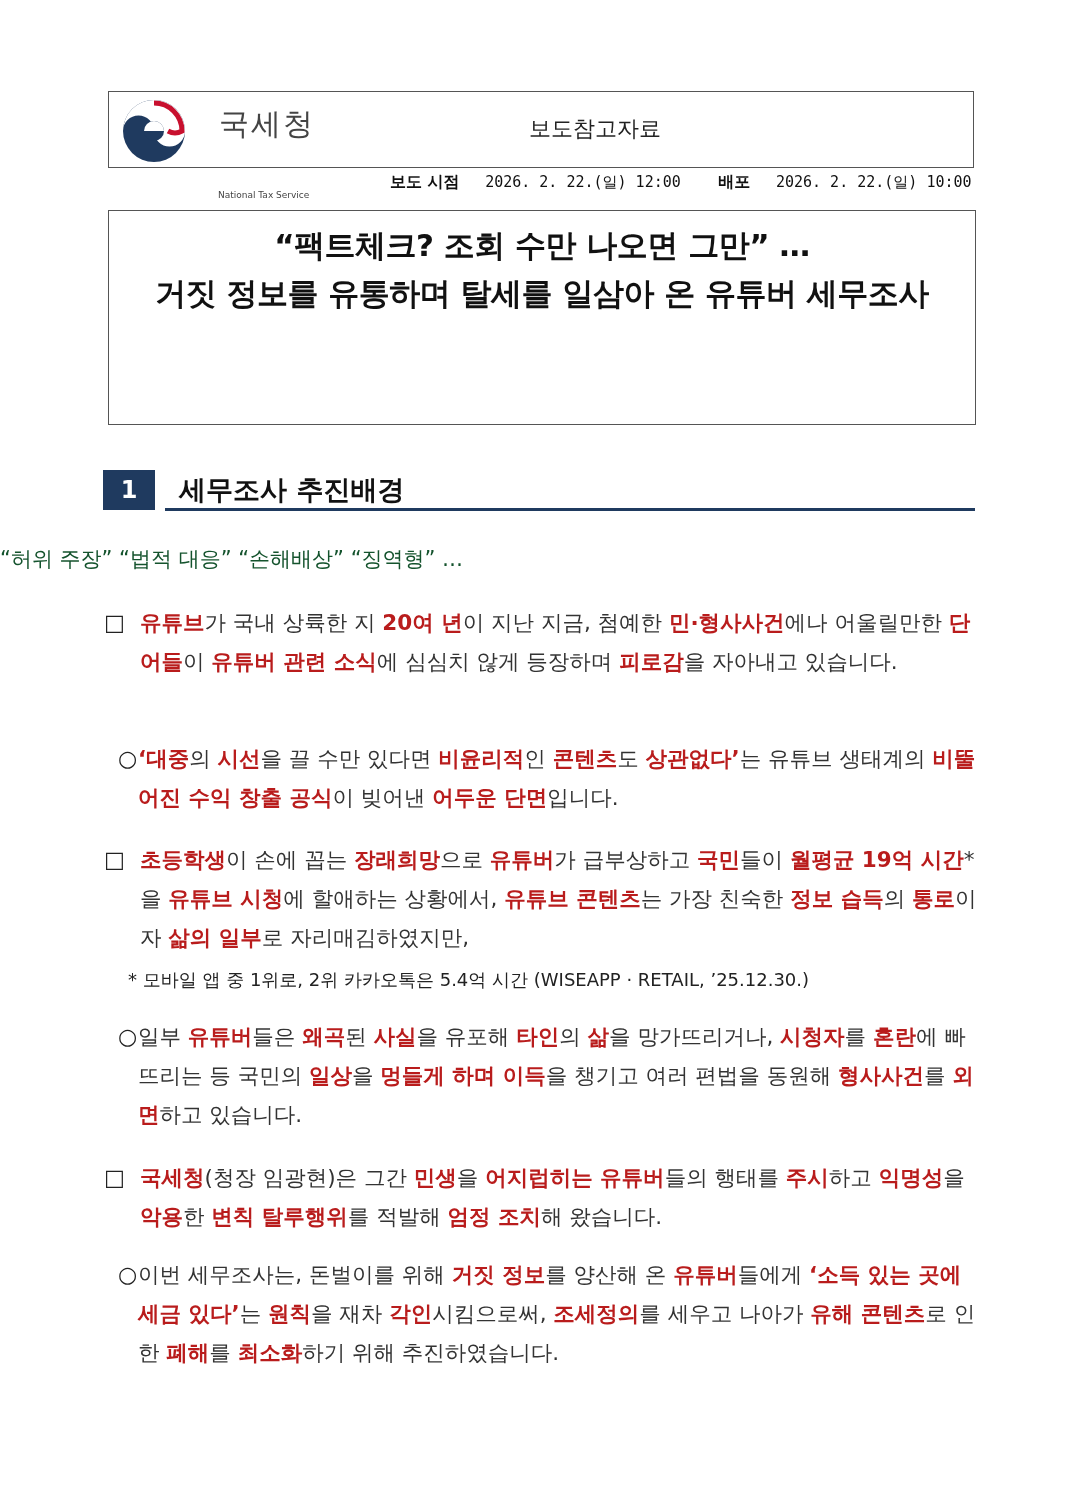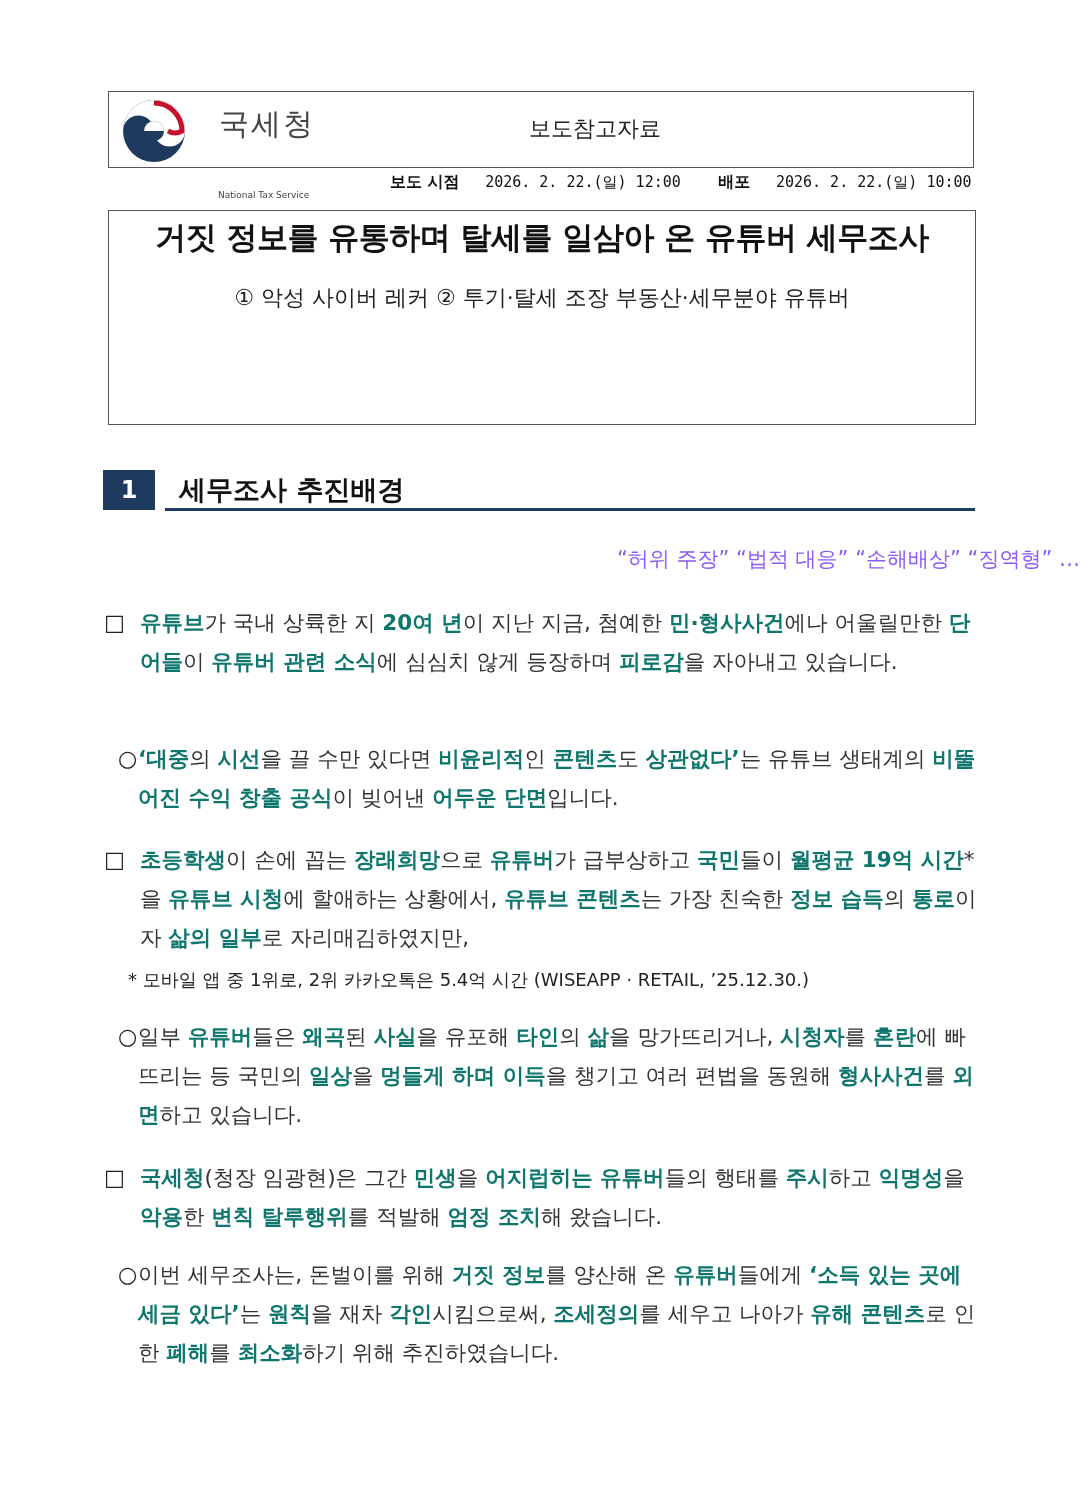--- a/index.html
+++ b/index.html
@@ -21,24 +21,24 @@
   .title1 { margin-top: 14px; font-size: 31px; font-weight: 700; color: #111; letter-spacing: -0.5px; }
   .title2 { margin-top: 6px; font-size: 31px; font-weight: 700; color: #111; letter-spacing: -0.5px; }
   .sub1 { margin-top: 24px; font-size: 22px; color: #222; }
   .sub2 { margin-top: 6px; font-size: 22px; color: #222; }
 
   .section-head { position: absolute; left: 103px; top: 470px; width: 872px; height: 42px; }
   .sec-num { position: absolute; left: 0; top: 0; width: 52px; height: 40px; background: #1f3a5f; color: #fff; font-size: 24px; font-weight: 700; text-align: center; line-height: 40px; }
   .sec-title { position: absolute; left: 76px; top: 2px; font-size: 27px; font-weight: 700; color: #111; }
   .sec-line { position: absolute; left: 62px; top: 38px; width: 810px; height: 3px; background: #1f3a5f; }
 
-  .quote-line { position: absolute; left: 0; top: 545px; width: 1080px; text-align: right; font-size: 21px; color: #8b5cf6; }
+  .quote-line { position: absolute; left: 0; top: 545px; width: 1080px; text-align: left; font-size: 21px; color: #14532d; }
 
   .para { position: absolute; left: 104px; width: 880px; font-size: 21.5px; line-height: 39px; color: #333; }
-  .para b { color: #0f766e; font-weight: 700; }
+  .para b { color: #b91c1c; font-weight: 700; }
   .bullet { position: absolute; left: 0; top: 0; font-size: 22px; color: #222; }
   .ptext { margin-left: 36px; }
   .sub { left: 118px; width: 862px; }
   .sub .ptext { margin-left: 20px; }
   .note { position: absolute; left: 128px; top: 968px; font-size: 18px; color: #222; white-space: nowrap; }
 </style>
 </head>
 <body>
 
 <div class="header-box">
@@ -57,22 +57,22 @@
 </div>
 
 <div class="release-line">
   <span>보도 시점</span>
   <span class="val">2026. 2. 22.(일) 12:00</span>
   <span style="margin-left:32px">배포</span>
   <span class="val">2026. 2. 22.(일) 10:00</span>
 </div>
 
 <div class="title-box">
+  <div class="title1">“팩트체크? 조회 수만 나오면 그만” …</div>
   <div class="title2">거짓 정보를 유통하며 탈세를 일삼아 온 유튜버 세무조사</div>
-  <div class="sub1">① 악성 사이버 레커 ② 투기·탈세 조장 부동산·세무분야 유튜버</div>
 </div>
 
 <div class="section-head">
   <div class="sec-num">1</div>
   <div class="sec-title">세무조사 추진배경</div>
   <div class="sec-line"></div>
 </div>
 
 <div class="quote-line">“허위 주장” “법적 대응” “손해배상” “징역형” …</div>
 

